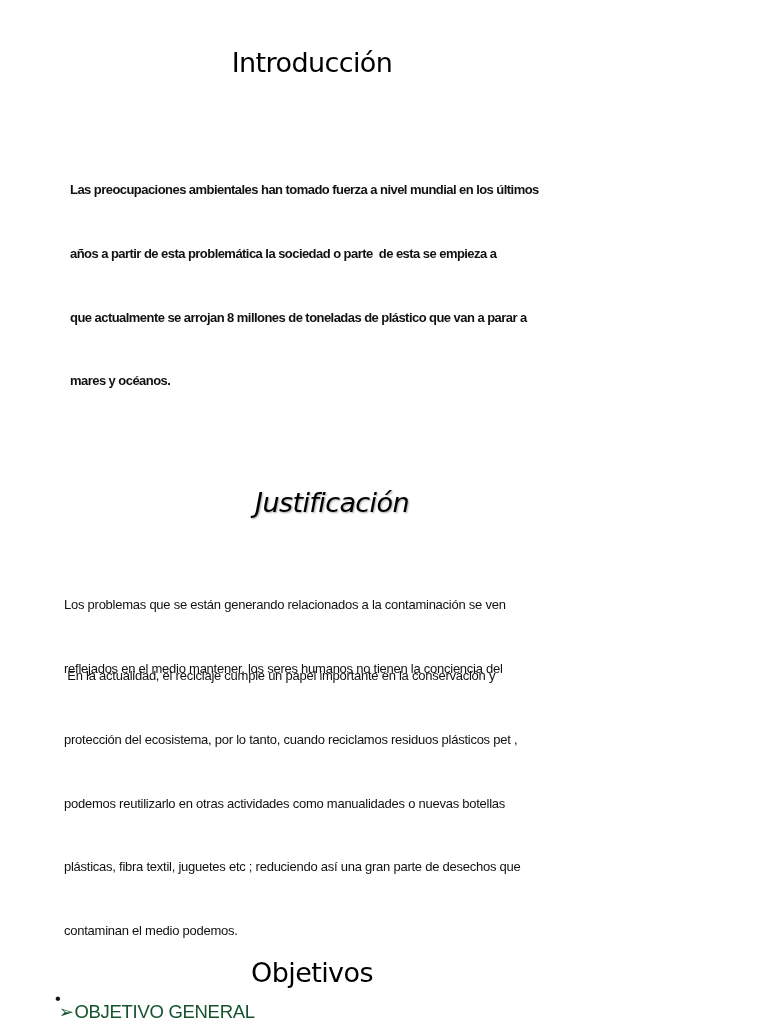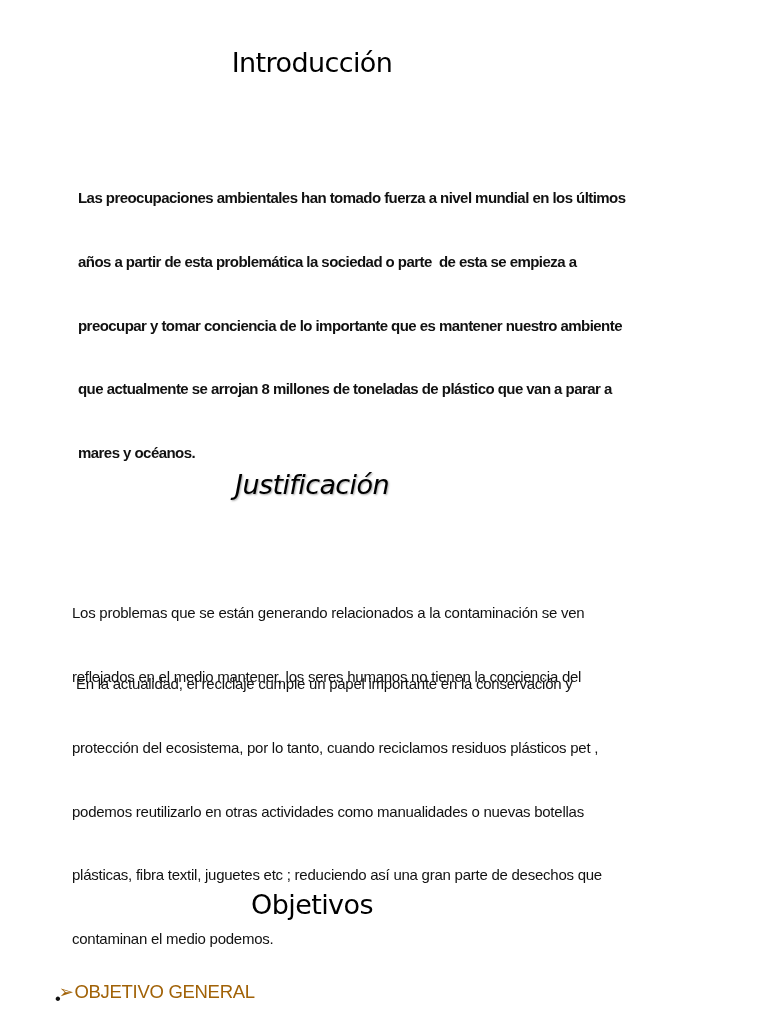--- a/index.html
+++ b/index.html
@@ -27,45 +27,45 @@
       color: #000000;
       margin: 0;
       line-height: 34px;
     }
     .title.italic {
       font-style: italic;
       text-shadow: 1px 1px 2px rgba(0,0,0,0.35);
     }
     .para {
       position: absolute;
-      margin: 12px;
-      font-size: 15px;
+      margin: 4px;
+      font-size: 13px;
       line-height: 21.2px;
       letter-spacing: -0.25px;
       white-space: pre;
       color: #111111;
     }
     .para.bold {
       font-weight: bold;
       letter-spacing: -0.55px;
     }
     .para .line { display: block; }
     #intro-title { top: 46px; }
     #intro-para { left: 66px; top: 133px; }
-    #just-title { top: 468px; }
+    #just-title { top: 486px; padding-left: 20px; }
     #just-para-1 { left: 60px; top: 548px; }
     #just-para-2 { left: 60px; top: 619px; }
-    #obj-title { top: 888px; text-align: center; }
+    #obj-title { top: 956px; text-align: center; }
     #obj-general {
       position: absolute;
       left: 49px;
-      top: 956px;
+      top: 976px;
       font-size: 18.5px;
       line-height: 24px;
-      color: #a16207;
+      color: #14532d;
       letter-spacing: -0.3px;
       white-space: pre;
     }
     #obj-general .arrow {
       display: inline-block;
       font-size: 18px;
       margin-right: 1px;
     }
     #obj-bullet {
       position: absolute;
@@ -91,21 +91,20 @@
     }
   </style>
 </head>
 <body>
 
 <h1 id="intro-title" class="title">Introducción</h1>
 
 <p id="intro-para" class="para bold">
   <span class="line">Las preocupaciones ambientales han tomado fuerza a nivel mundial en los últimos</span>
   <span class="line">años a partir de esta problemática la sociedad o parte  de esta se empieza a</span>
-  <span class="line">preocupar y tomar conciencia de lo importante que es mantener nuestro ambiente</span>
   <span class="line">que actualmente se arrojan 8 millones de toneladas de plástico que van a parar a</span>
   <span class="line">mares y océanos.</span>
 </p>
 
 <h1 id="just-title" class="title italic">Justificación</h1>
 
 <p id="just-para-1" class="para">
   <span class="line">Los problemas que se están generando relacionados a la contaminación se ven</span>
   <span class="line">reflejados en el medio mantener, los seres humanos no tienen la conciencia del</span>
 </p>

